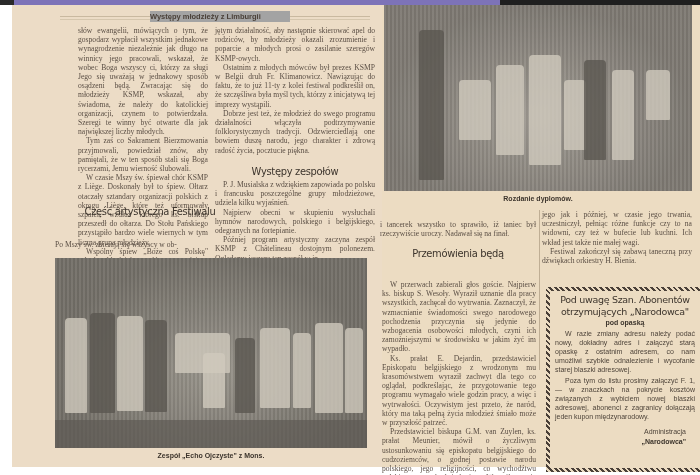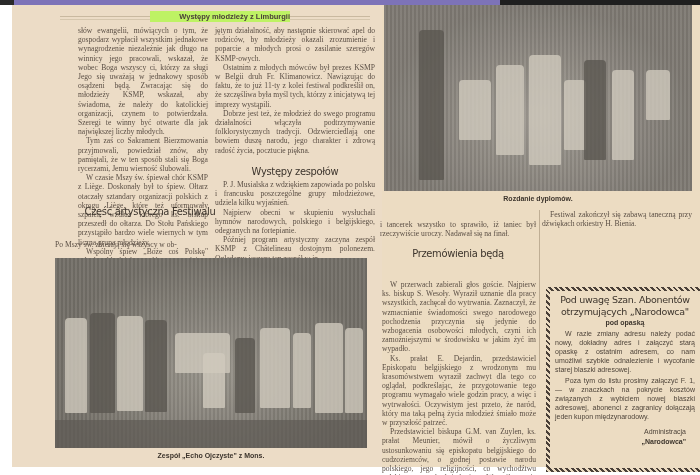--- a/index.html
+++ b/index.html
@@ -4,21 +4,21 @@
 <style>
   html,body{margin:0;padding:0;}
   body{width:700px;height:475px;overflow:hidden;background:#ffffff;position:relative;font-family:"Liberation Serif","DejaVu Serif",serif;color:#4a4038;}
   .topstrip{position:absolute;left:0;top:0;width:700px;height:5px;background:#7d73b8;}
   .topstrip .dark{position:absolute;left:0;top:0;width:14px;height:5px;background:#2a2a2a;}
   .topstrip .dark2{position:absolute;right:0;top:0;width:200px;height:5px;background:#1f1f1f;}
   .paper{position:absolute;left:12px;top:5px;width:688px;height:462px;background:#ecdcc2;}
   .paper-left{position:absolute;left:12px;top:5px;width:370px;height:462px;background:#ecdcc6;}
   .header-rule{position:absolute;left:60px;top:16px;width:310px;height:1px;background:#c9b9a0;}
   .header-rule2{position:absolute;left:60px;top:19px;width:310px;height:1px;background:#d5c6ad;}
-  .section-title{position:absolute;left:150px;top:11px;width:140px;text-align:right;font-family:"Liberation Sans",sans-serif;font-weight:bold;font-size:7.5px;color:#4a4038;background:#bef264;padding:1px 0;}
+  .section-title{position:absolute;left:150px;top:11px;width:140px;text-align:left;font-family:"Liberation Sans",sans-serif;font-weight:bold;font-size:7.5px;color:#4a4038;background:#a3a3a3;padding:1px 0;}
   .col{position:absolute;font-size:7.6px;line-height:9.2px;text-align:justify;color:#5a4e44;}
   .col p{margin:0;text-indent:8px;}
   .heading{position:absolute;font-family:"DejaVu Sans","Liberation Sans",sans-serif;font-stretch:condensed;color:#3c342c;text-align:center;letter-spacing:-0.3px;}
   .photo{position:absolute;background:#77726a;overflow:hidden;}
   .photo .grain{position:absolute;inset:0;background:
       repeating-linear-gradient(90deg,rgba(255,255,255,0.05) 0 2px,rgba(0,0,0,0.06) 2px 4px),
       radial-gradient(ellipse at 50% 60%,rgba(210,205,195,0.35),rgba(60,58,54,0.1) 70%);}
   .figure{position:absolute;background:#cfc9bd;border-radius:4px 4px 1px 1px;opacity:0.8;}
   .figure.dark{background:#5a5650;}
   .caption{position:absolute;font-family:"Liberation Sans",sans-serif;font-weight:bold;font-size:7px;color:#3c342c;text-align:center;}
@@ -108,20 +108,21 @@
   <p style="text-indent:0">i tancerek wszystko to sprawiło, iż taniec był rzeczywiście uroczy. Nadawał się na finał.</p>
 </div>
 <div class="heading" style="left:380px;top:247px;width:156px;font-size:11px;">Przemówienia będą</div>
 <div class="col" style="left:382px;top:280px;width:154px;">
   <p>W przerwach zabierali głos goście. Najpierw ks. biskup S. Wesoły. Wyraził uznanie dla pracy wszystkich, zachęcał do wytrwania. Zaznaczył, że wzmacnianie świadomości swego narodowego pochodzenia przyczynia się jedynie do wzbogacenia osobowości młodych, czyni ich zamożniejszymi w środowisku w jakim żyć im wypadło.</p>
   <p>Ks. prałat E. Dejardin, przedstawiciel Episkopatu belgijskiego z wrodzonym mu krasomówstwem wyraził zachwyt dla tego co oglądał, podkreślając, że przygotowanie tego programu wymagało wiele godzin pracy, a więc i wytrwałości. Oczywistym jest przeto, że naród, który ma taką pełną życia młodzież śmiało może w przyszłość patrzeć.</p>
   <p>Przedstawiciel biskupa G.M. van Zuylen, ks. prałat Meunier, mówił o życzliwym ustosunkowaniu się episkopatu belgijskiego do cudzoziemców, o godnej postawie narodu polskiego, jego religijności, co wychodźtwu polskiemu za wzór służyć winno. Wyraził uznanie dla pracy polskich duszpasterzy na emigracji.</p>
 </div>
 
 <div class="col" style="left:542px;top:210px;width:150px;">
+  <p style="text-indent:0">jego jak i później, w czasie jego trwania, uczestniczył, pełniąc różne funkcje czy to na widowni, czy też w bufecie lub kuchni. Ich wkład jest także nie małej wagi.</p>
   <p>Festiwal zakończył się zabawą taneczną przy dźwiękach orkiestry H. Bienia.</p>
 </div>
 
 <div class="notice">
   <div class="title">
     <div>Pod uwagę Szan. Abonentów</div>
     <div>otrzymujących „Narodowca"</div>
   </div>
   <div class="sub">pod opaską</div>
   <div class="body">

